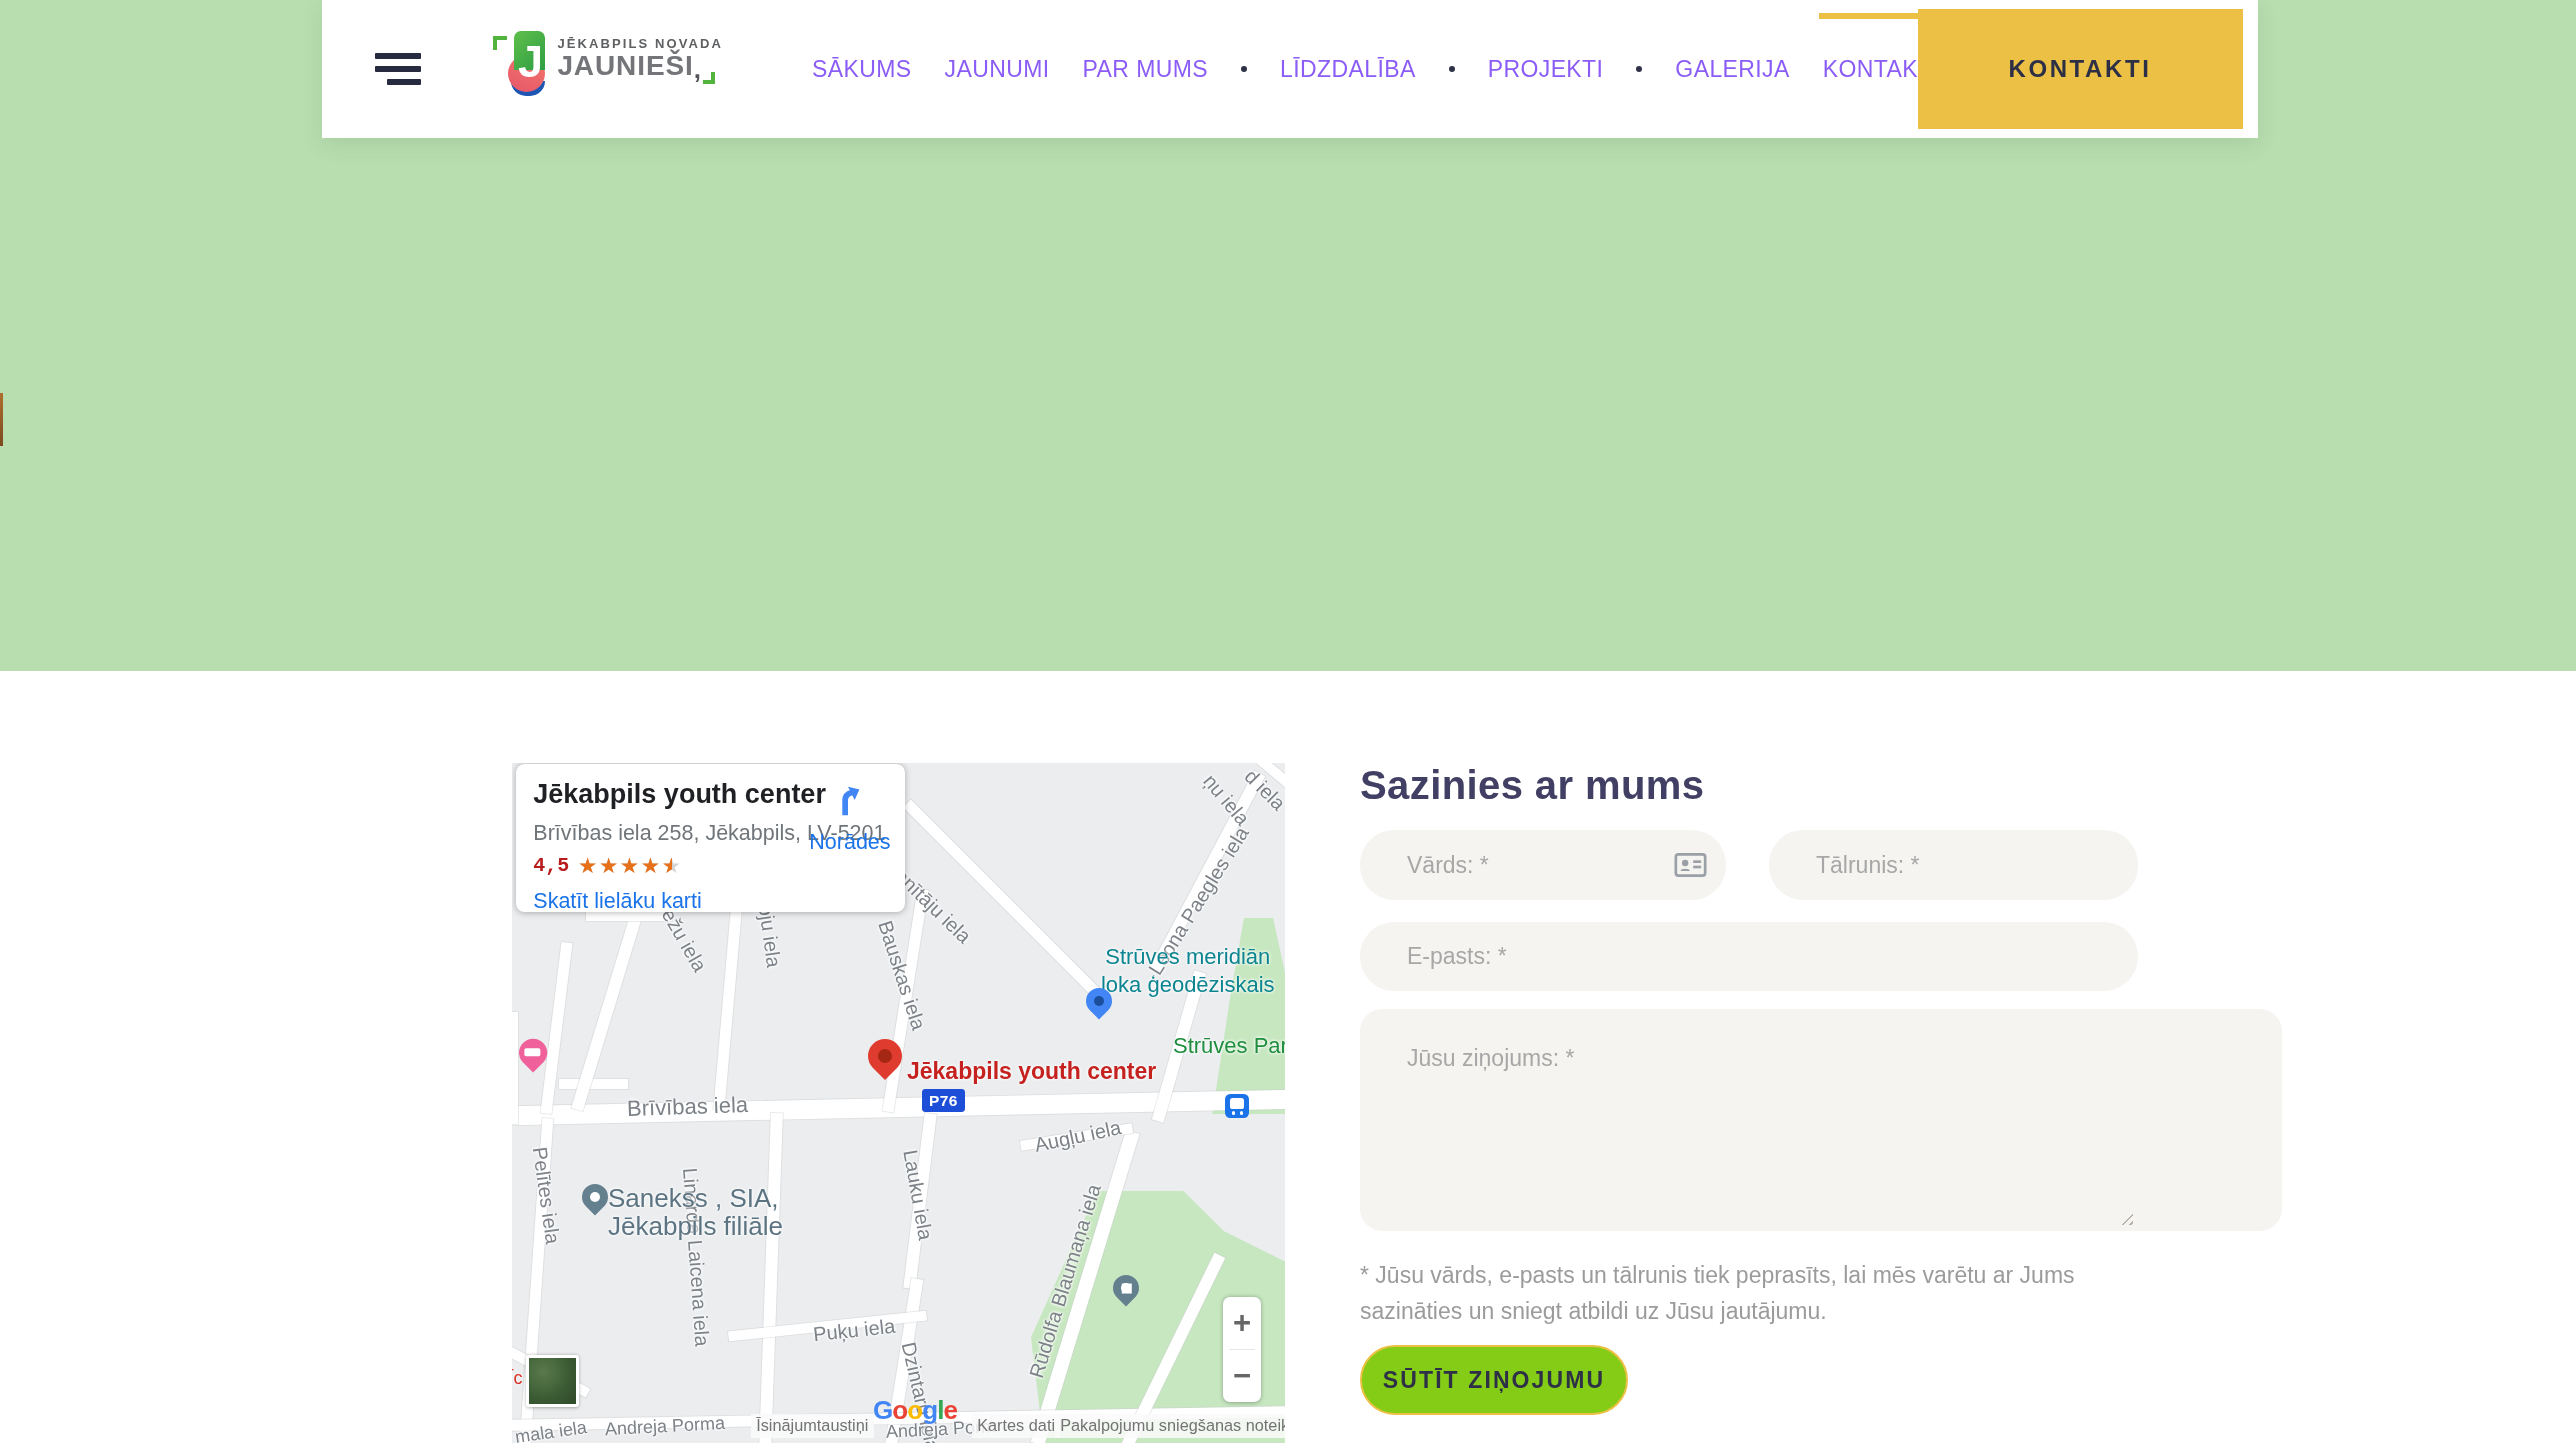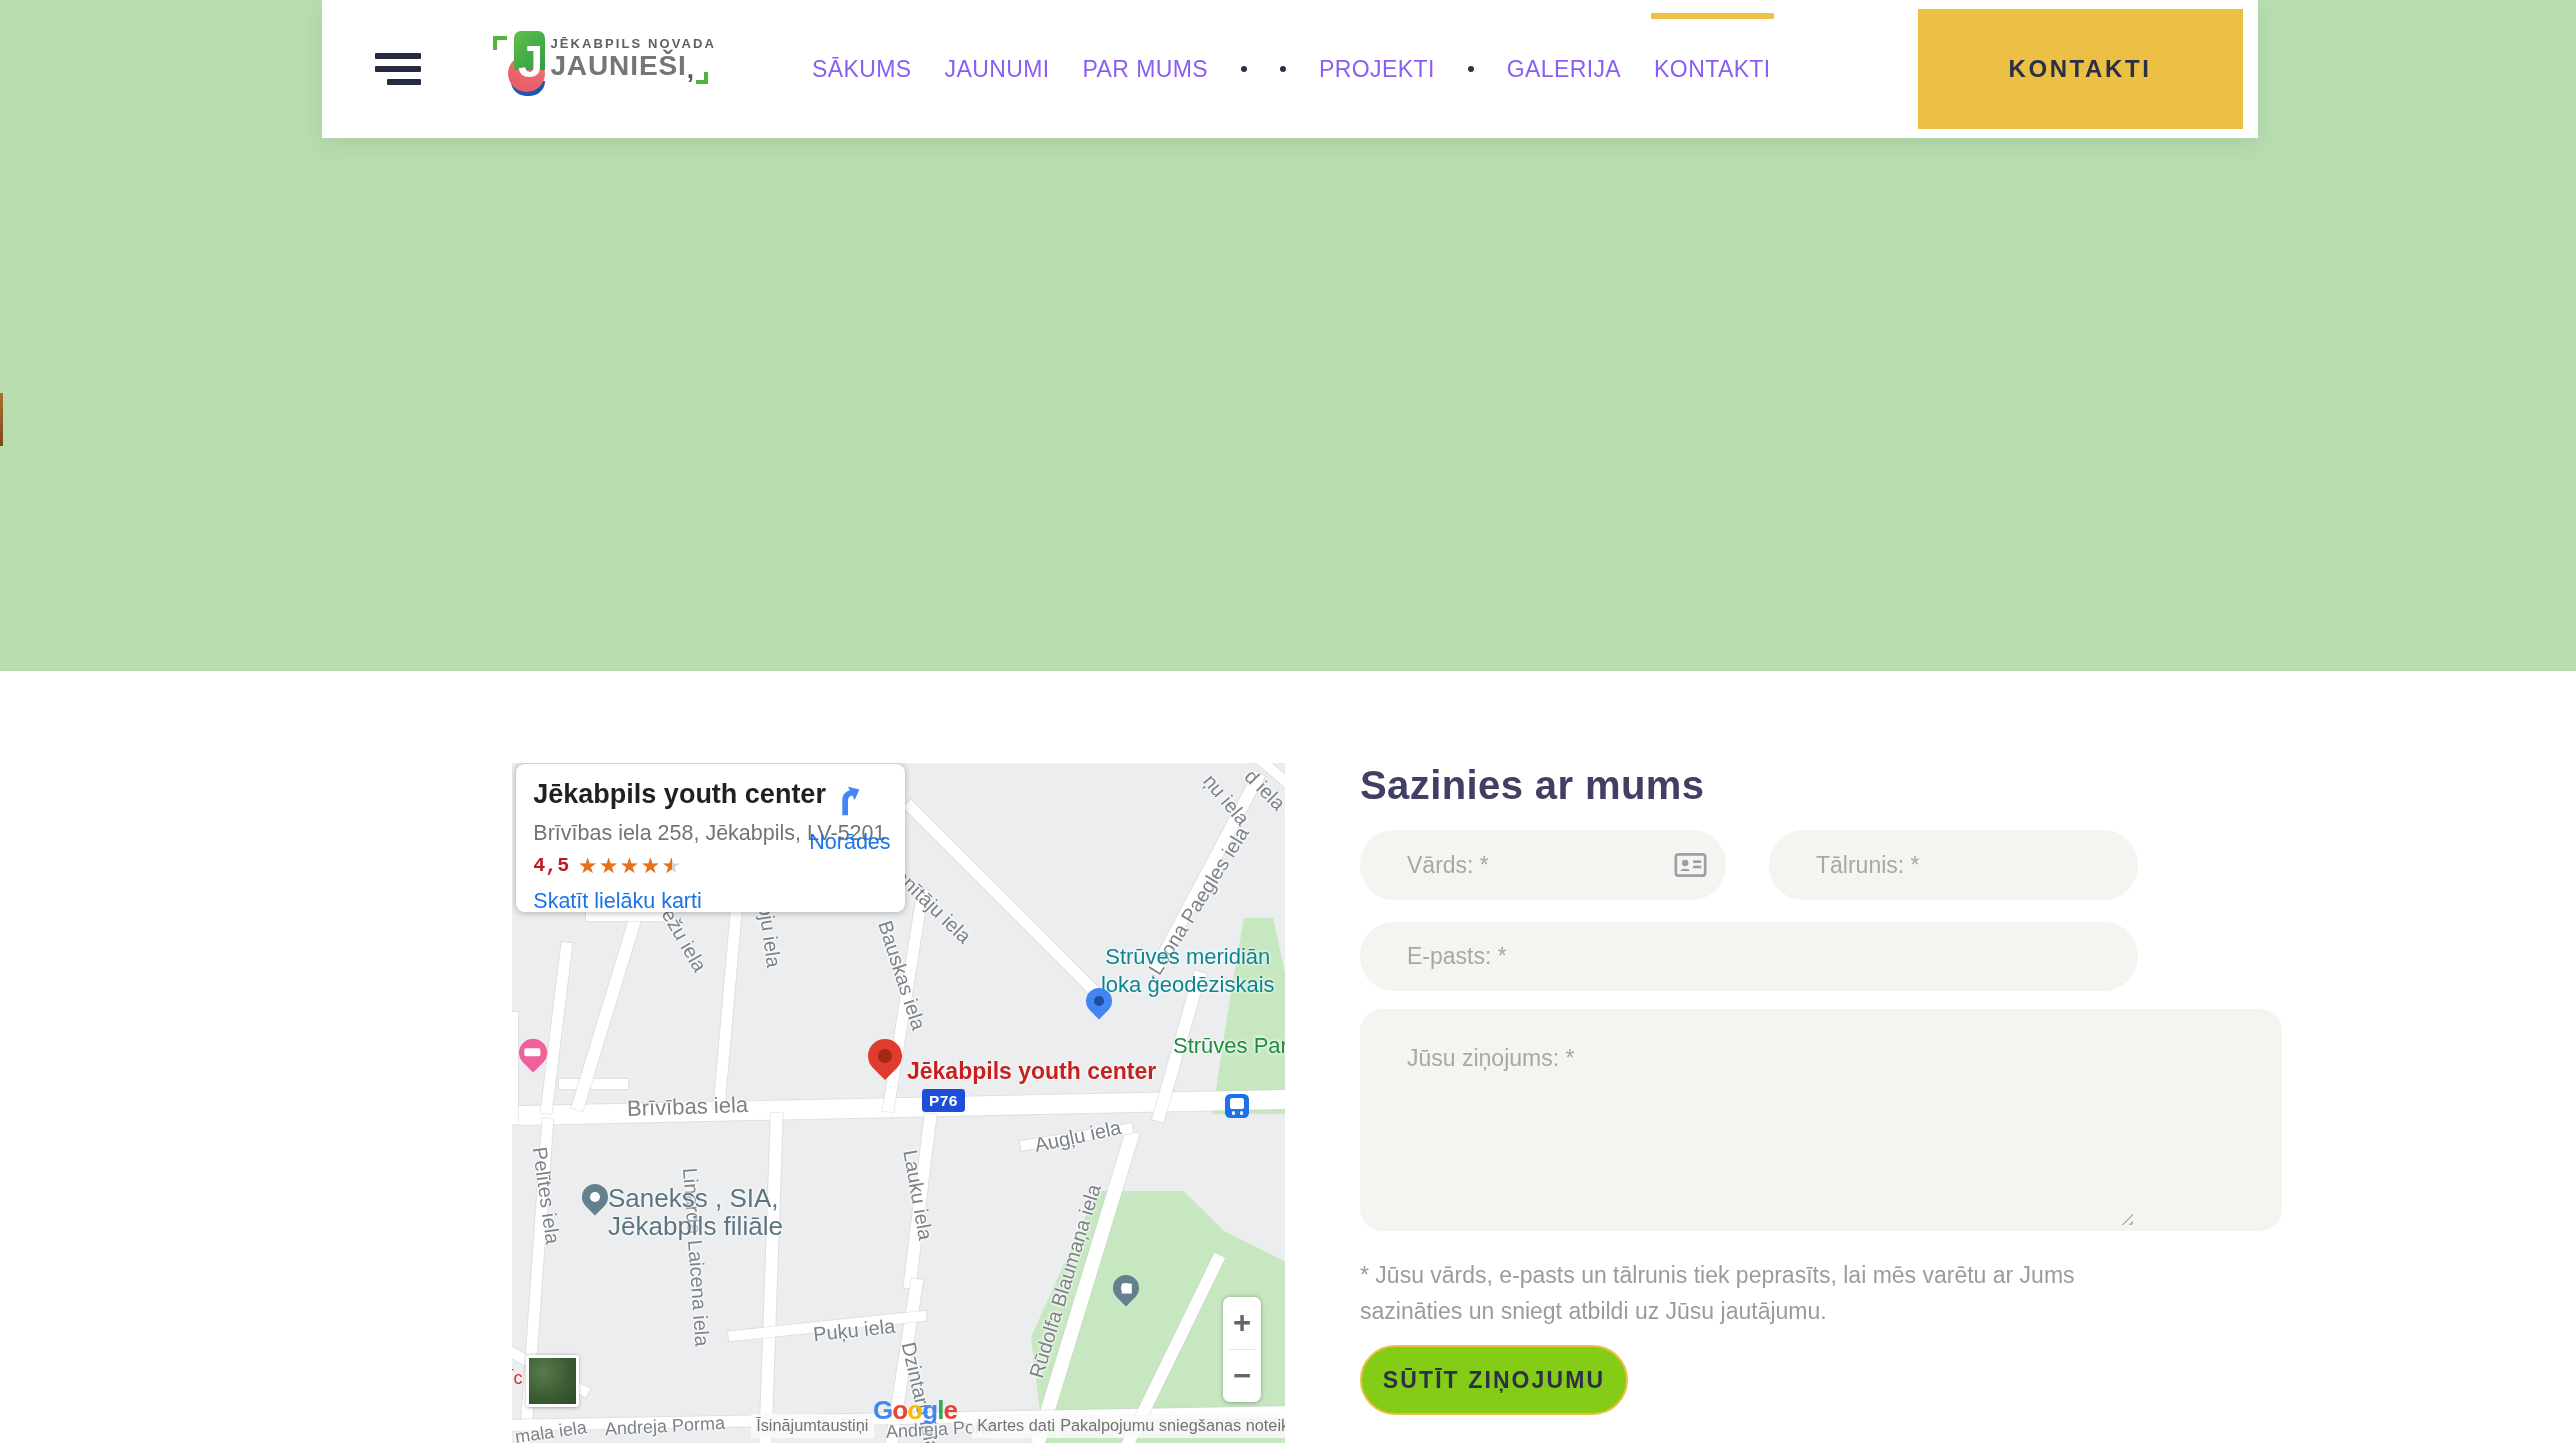--- a/index.html
+++ b/index.html
@@ -21,21 +21,21 @@
   .logo{position:absolute;left:171px;top:31px;display:flex;align-items:flex-start;cursor:pointer;}
   .bracket-tl{width:13.7px;height:13.7px;border-left:4.3px solid #52b43c;border-top:4.3px solid #52b43c;margin-top:5.2px;}
   .j-icon{position:relative;width:39px;height:65px;margin-left:1.7px;}
   .j-blue{position:absolute;left:2.6px;bottom:0;width:34px;height:15.5px;border-radius:0 0 19px 19px;background:#1e56b4;}
   .j-red{position:absolute;left:0;bottom:4.3px;width:37px;height:37px;border-radius:50%;
          background:linear-gradient(205deg,#f37a6d,#e75569);}
   .j-green{position:absolute;left:6px;top:0;width:31px;height:39px;border-radius:6.9px 6.9px 0 0;
            background:linear-gradient(135deg,#5fbf4a,#2f9e44);}
   .j-letter{position:absolute;left:7.7px;top:1.7px;width:29px;text-align:center;color:#fff;
             font-size:45px;font-weight:bold;line-height:57px;}
-  .logo-text{margin-left:3px;padding-top:5.2px;}
+  .logo-text{margin-left:10px;padding-top:5.2px;}
   .logo-top{font-size:13px;font-weight:bold;color:#5f6062;letter-spacing:2.1px;}
   .logo-main-row{display:flex;align-items:flex-end;}
   .logo-main{font-size:28px;font-weight:bold;color:#747579;letter-spacing:0.9px;line-height:29px;}
   .logo-comma{font-size:26px;font-weight:bold;color:#55565a;line-height:22px;}
   .bracket-br{width:12px;height:12px;border-right:4.3px solid #52b43c;border-bottom:4.3px solid #52b43c;
               margin-left:1.7px;margin-bottom:-3.4px;}
 
   .nav{position:absolute;left:490px;top:0;height:138px;display:flex;align-items:center;gap:33px;}
   .nav-item{position:relative;height:138px;display:flex;align-items:center;font-size:23px;
             color:#8b5cf6;letter-spacing:0.4px;cursor:pointer;white-space:nowrap;font-weight:500;}
@@ -161,20 +161,21 @@
         <span class="bracket-br"></span>
       </div>
     </div>
   </div>
 
   <div class="nav">
     <div class="nav-item">SĀKUMS</div>
     <div class="nav-item">JAUNUMI</div>
     <div class="nav-item">PAR MUMS</div>
     <div class="nav-dot"></div>
+    <div class="nav-item">LĪDZDALĪBA</div>
     <div class="nav-dot"></div>
     <div class="nav-item">PROJEKTI</div>
     <div class="nav-dot"></div>
     <div class="nav-item">GALERIJA</div>
     <div class="nav-item active">KONTAKTI</div>
   </div>
 
   <div class="cta">KONTAKTI</div>
 </div>
 

